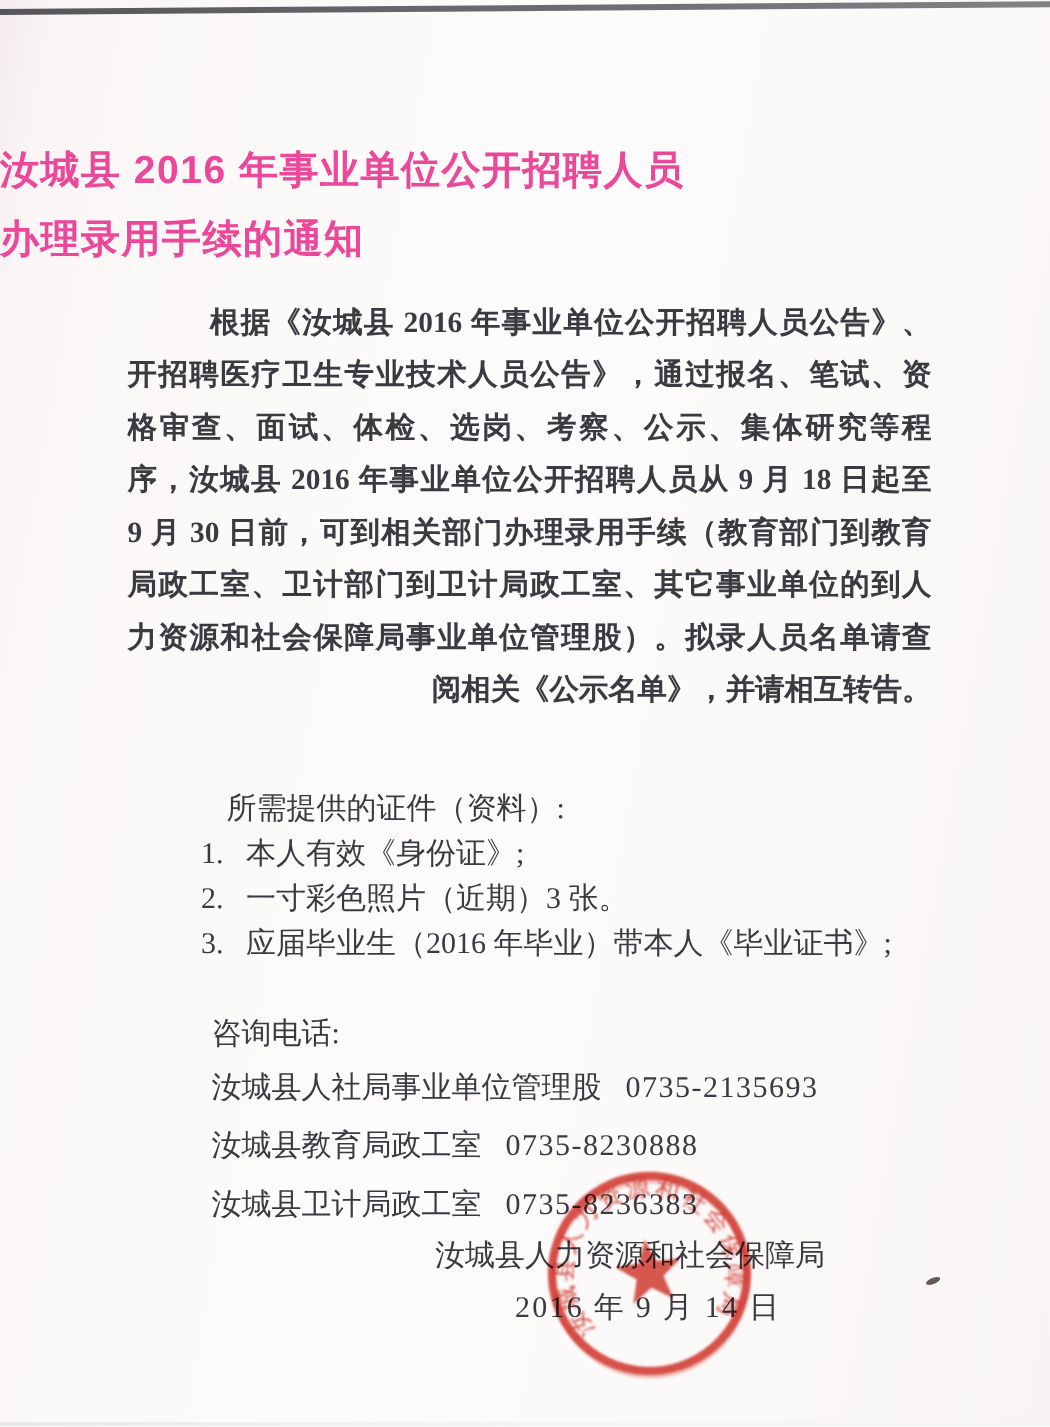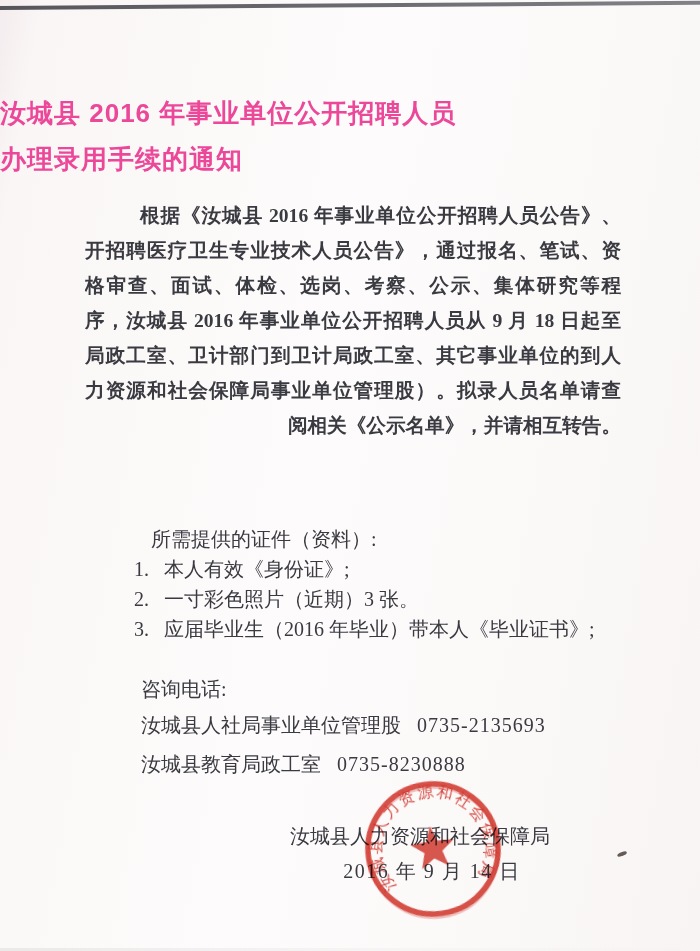--- a/index.html
+++ b/index.html
@@ -73,20 +73,21 @@
 <div class="title">
   <div>汝城县 2016 年事业单位公开招聘人员</div>
   <div>办理录用手续的通知</div>
 </div>
 
 <div class="para">
   <div class="line j first">根据《汝城县 2016 年事业单位公开招聘人员公告》、</div>
   <div class="line j">开招聘医疗卫生专业技术人员公告》，通过报名、笔试、资</div>
   <div class="line j">格审查、面试、体检、选岗、考察、公示、集体研究等程</div>
   <div class="line j">序，汝城县 2016 年事业单位公开招聘人员从 9 月 18 日起至</div>
+  <div class="line j">9 月 30 日前，可到相关部门办理录用手续（教育部门到教育</div>
   <div class="line j">局政工室、卫计部门到卫计局政工室、其它事业单位的到人</div>
   <div class="line j">力资源和社会保障局事业单位管理股）。拟录人员名单请查</div>
   <div class="line">阅相关《公示名单》，并请相互转告。</div>
 </div>
 
 <div class="docs">
   <div class="heading">所需提供的证件（资料）:</div>
   <div class="item">
     <span class="marker">1.</span><span>本人有效《身份证》;</span>
   </div>
@@ -98,20 +99,23 @@
   </div>
 </div>
 
 <div class="contact">
   <div class="label">咨询电话:</div>
   <div class="entry">
     <span class="name">汝城县人社局事业单位管理股</span><span class="phone">0735-2135693</span>
   </div>
   <div class="entry">
     <span class="name">汝城县教育局政工室</span><span class="phone">0735-8230888</span>
+  </div>
+  <div class="entry">
+    <span class="name">汝城县卫计局政工室</span><span class="phone">0735-8236383</span>
   </div>
 </div>
 
 <div class="sig-org">汝城县人力资源和社会保障局</div>
 <div class="sig-date">2016 年 9 月 14 日</div>
 
 <svg class="seal" viewBox="0 0 200 200" xmlns="http://www.w3.org/2000/svg">
   <defs>
     <filter id="sealblur" x="-10%" y="-10%" width="120%" height="120%">
       <feGaussianBlur stdDeviation="0.55"></feGaussianBlur>

